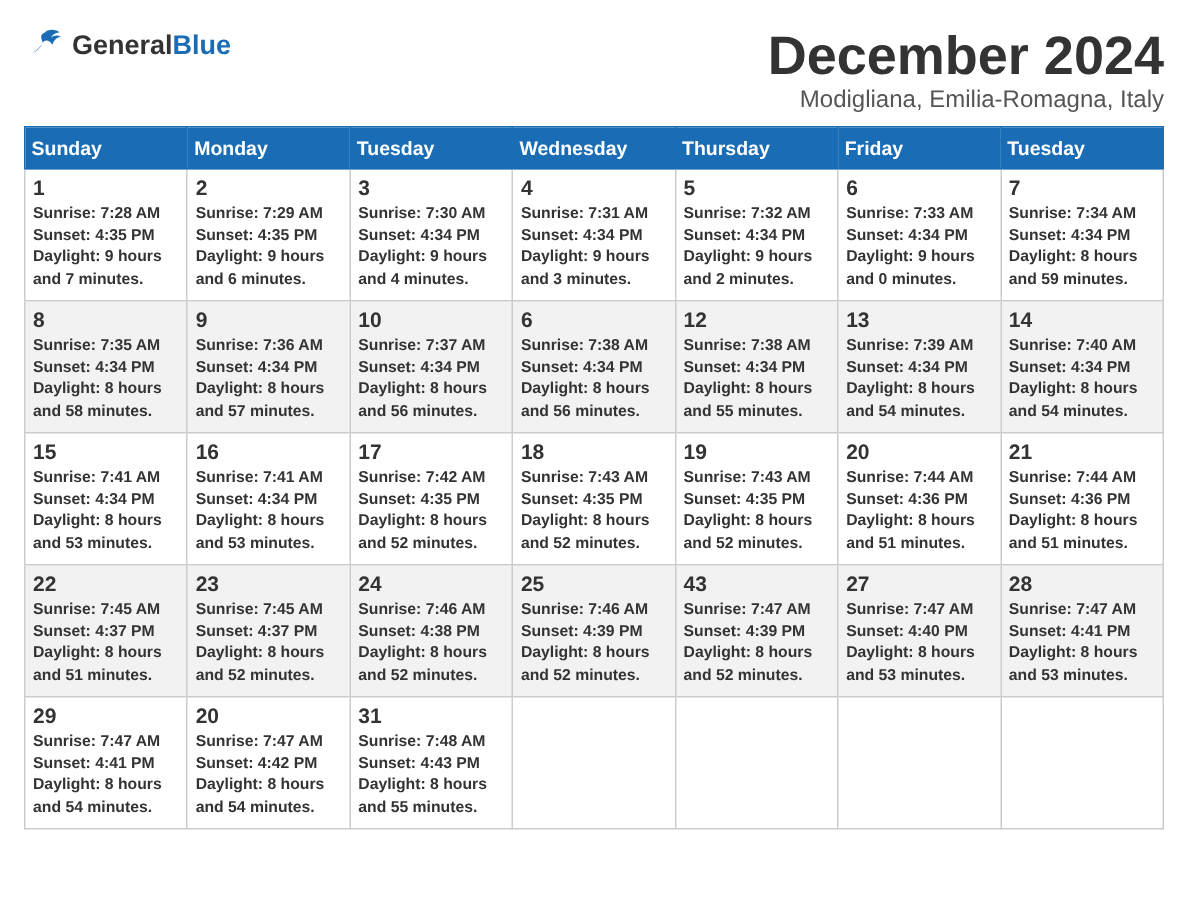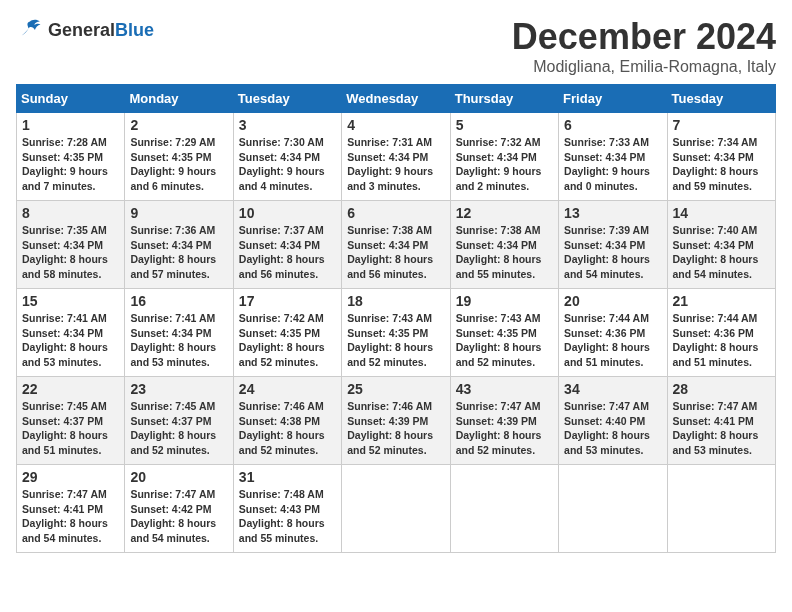--- a/index.html
+++ b/index.html
@@ -210,21 +210,21 @@
       </td>
         <td>
         <span class="day-num">25</span>
         <span class="day-info">Sunrise: 7:46 AM<br>Sunset: 4:39 PM<br>Daylight: 8 hours and 52 minutes.</span>
       </td>
         <td>
         <span class="day-num">43</span>
         <span class="day-info">Sunrise: 7:47 AM<br>Sunset: 4:39 PM<br>Daylight: 8 hours and 52 minutes.</span>
       </td>
         <td>
-        <span class="day-num">34</span>
+        <span class="day-num">27</span>
         <span class="day-info">Sunrise: 7:47 AM<br>Sunset: 4:40 PM<br>Daylight: 8 hours and 53 minutes.</span>
       </td>
         <td>
         <span class="day-num">28</span>
         <span class="day-info">Sunrise: 7:47 AM<br>Sunset: 4:41 PM<br>Daylight: 8 hours and 53 minutes.</span>
       </td>
       </tr>
       <tr>
         <td>
         <span class="day-num">29</span>

